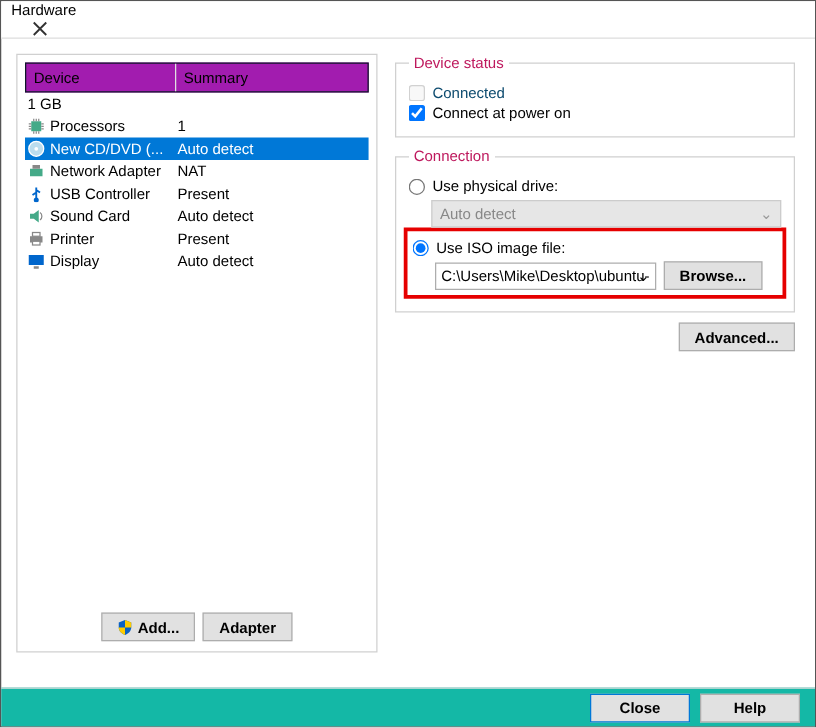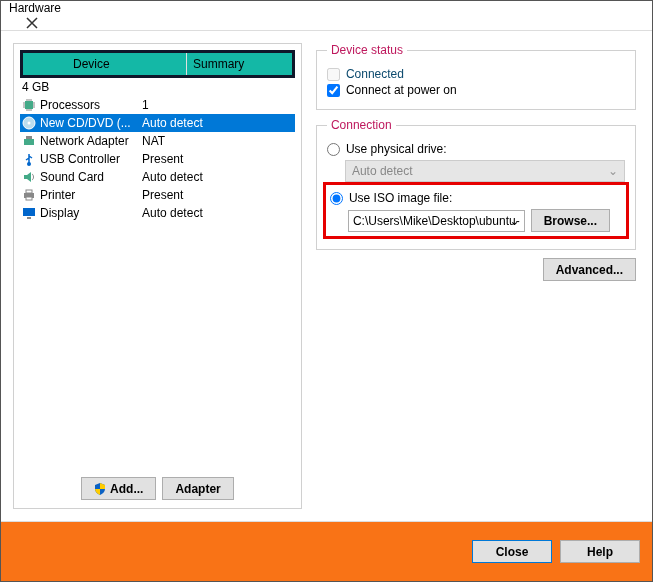--- a/index.html
+++ b/index.html
@@ -3,21 +3,21 @@
 <meta charset="utf-8">
 <style>
 * { box-sizing: border-box; font-family: 'Segoe UI', Tahoma, sans-serif; font-size: 12px; }
 body { margin: 0; background: #fff; width: 653px; height: 582px; overflow: hidden; }
 .window { width: 653px; height: 582px; border: 1px solid #555; display: flex; flex-direction: column; }
 .titlebar { height: 30px; background: #fff; display: flex; align-items: flex-start; padding: 0 0 0 8px; border-bottom: 1px solid #ddd; flex-direction: column; }
 .titlebar .title { flex: 1; }
 .titlebar .close { width: 46px; height: 30px; display: flex; align-items: center; justify-content: center; cursor: pointer; }
 .content { flex: 1; display: flex; padding: 12px; gap: 10px; }
 .left { width: 310px; border: 1px solid #d0d0d0; display: flex; flex-direction: column; padding: 6px; }
-.table-head { display: flex; border: 3px solid #0f172a; background: #14b8a6; padding-left: 44px; }
+.table-head { display: flex; border: 1px solid #0f172a; background: #a21caf; }
 .table-head div { padding: 4px 6px; }
 .col-dev { width: 120px; border-right: 1px solid #e0e0e0; }
 .col-sum { flex: 1; }
 .rows { flex: 1; overflow: auto; }
 .row { display: flex; align-items: center; height: 18px; padding-left: 2px; }
 .row .cell-dev { width: 120px; display: flex; align-items: center; gap: 4px; white-space: nowrap; overflow: hidden; }
 .row .cell-sum { flex: 1; }
 .row.selected { background: #0078d7; color: #fff; }
 .icon { width: 14px; height: 14px; display: inline-block; flex-shrink: 0; }
 .btnrow { display: flex; justify-content: center; gap: 6px; padding: 6px 0 2px 0; }
@@ -28,21 +28,21 @@
 legend { padding: 0 4px; color: #be185d; }
 .cbrow { display: flex; align-items: center; gap: 6px; margin: 2px 0; }
 input[type=checkbox], input[type=radio] { margin: 0; }
 .combo { background: #e6e6e6; border: 1px solid #ccc; height: 22px; display: flex; align-items: center; padding: 0 6px; color: #888; margin: 4px 0 4px 18px; position: relative; }
 .combo .chev { position: absolute; right: 6px; color: #999; }
 .isoinput { display: flex; gap: 6px; margin: 4px 12px 0 18px; align-items: center; }
 .isoinput .textbox { flex: 1; background: #fff; border: 1px solid #adadad; height: 22px; display: flex; align-items: center; padding: 0 4px; position: relative; white-space: nowrap; overflow: hidden; }
 .isoinput .textbox .chev { position: absolute; right: 4px; }
 .rowright { display: flex; justify-content: flex-end; }
 .highlight { border: 3px solid #e60000; padding: 4px; margin: -4px -4px 0 -4px; }
-.footer { height: 60px; border-top: 1px solid #ddd; background: #f97316; display: flex; align-items: center; justify-content: flex-end; gap: 8px; padding: 0 12px; }
+.footer { height: 31px; border-top: 1px solid #ddd; background: #14b8a6; display: flex; align-items: center; justify-content: flex-end; gap: 8px; padding: 0 12px; margin-top: 16px; }
 </style>
 </head>
 <body>
 
 <div class="window">
   <div class="titlebar">
     <span class="title">Hardware</span>
     <div class="close">
       <svg width="12" height="12" viewBox="0 0 12 12">
           <path d="M1 1 L11 11 M11 1 L1 11" stroke="#333" stroke-width="1.5"></path>
@@ -50,21 +50,21 @@
     </div>
   </div>
   <div class="content">
     <div class="left">
       <div class="table-head">
         <div class="col-dev">Device</div>
         <div class="col-sum">Summary</div>
       </div>
       <div class="rows" id="rows">
           <div class="row">
-            <div class="cell-sum">4 GB</div>
+            <div class="cell-sum">1 GB</div>
           </div>
           <div class="row">
             <div class="cell-dev">
               <span class="icon"><svg width="14" height="14" viewBox="0 0 14 14">
                   <rect x="3" y="3" width="8" height="8" fill="#4a8"></rect>
                   <path d="M1 5h2M1 7h2M1 9h2M11 5h2M11 7h2M11 9h2M5 1v2M7 1v2M9 1v2M5 11v2M7 11v2M9 11v2" stroke="#888"></path>
                 </svg></span>
               <span>Processors</span>
             </div>
             <div class="cell-sum">1</div>

